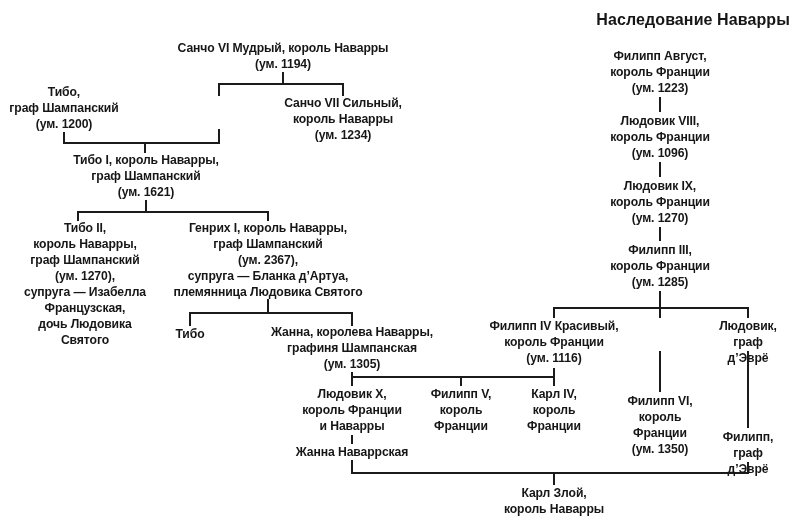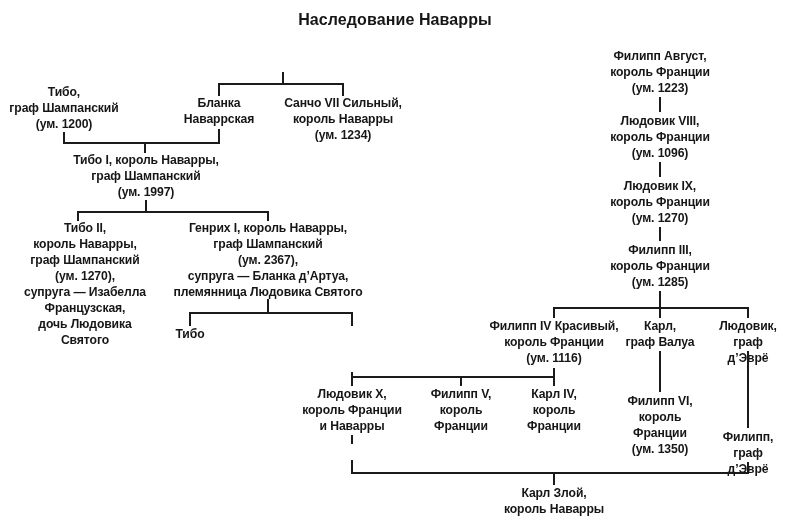--- a/index.html
+++ b/index.html
@@ -2,21 +2,21 @@
 <html><head>
 <meta charset="utf-8">
 <style>
   html,body{margin:0;padding:0;background:#ffffff;}
   #stage{
     position:relative;width:790px;height:525px;background:#ffffff;
     font-family:"Liberation Sans","DejaVu Sans",sans-serif;
     color:#161616;overflow:hidden;
   }
   #title{
-    position:absolute;left:0;top:10px;width:790px;text-align:center;
+    position:absolute;left:0;top:10px;width:790px;text-align:right;
     font-size:16px;font-weight:bold;line-height:19px;letter-spacing:0.1px;
   }
   .person{
     position:absolute;transform:translateX(-50%);
     white-space:pre-line;text-align:center;
     font-size:12.2px;font-weight:bold;line-height:16px;letter-spacing:-0.1px;
   }
   #connectors{position:absolute;left:0;top:0;}
   #connectors path{fill:none;stroke:#1b1b1b;stroke-width:2;}
 </style>
@@ -34,75 +34,77 @@
     <path d="M268,299 V313 M190,326 V313 H352 V326"></path>
     <path d="M352,372 V386 M554,368 V386 M352,377 H554 M461,377 V386"></path>
     <path d="M352,435 V444"></path>
     <path d="M352,460 V473 H748 V462 M554,473 V485"></path>
     <path d="M660,97 V112 M660,162 V177 M660,227 V241 M660,291 V308"></path>
     <path d="M554,318 V308 H748 V318 M660,308 V318"></path>
     <path d="M660,351 V392"></path>
     <path d="M748,351 V428"></path>
   </svg>
 
+  <div class="person" style="left:283px;top:40px">Санчо VI Мудрый, король Наварры
+(ум. 1194)</div>
   <div class="person" style="left:64px;top:84px">Тибо,
 граф Шампанский
 (ум. 1200)</div>
-  <div class="person" style="left:219px;top:95px">Бланка
-Наваррская</div>
   <div class="person" style="left:343px;top:95px">Санчо VII Сильный,
 король Наварры
 (ум. 1234)</div>
   <div class="person" style="left:146px;top:152px">Тибо I, король Наварры,
 граф Шампанский
-(ум. 1997)</div>
+(ум. 1621)</div>
   <div class="person" style="left:85px;top:220px">Тибо II,
 король Наварры,
 граф Шампанский
 (ум. 1270),
 супруга — Изабелла
 Французская,
 дочь Людовика
 Святого</div>
   <div class="person" style="left:268px;top:220px">Генрих I, король Наварры,
 граф Шампанский
 (ум. 2367),
 супруга — Бланка д’Артуа,
 племянница Людовика Святого</div>
   <div class="person" style="left:190px;top:326px">Тибо</div>
+  <div class="person" style="left:352px;top:324px">Жанна, королева Наварры,
+графиня Шампанская
+(ум. 1305)</div>
   <div class="person" style="left:660px;top:48px">Филипп Август,
 король Франции
 (ум. 1223)</div>
   <div class="person" style="left:660px;top:113px">Людовик VIII,
 король Франции
 (ум. 1096)</div>
   <div class="person" style="left:660px;top:178px">Людовик IX,
 король Франции
 (ум. 1270)</div>
   <div class="person" style="left:660px;top:242px">Филипп III,
 король Франции
 (ум. 1285)</div>
   <div class="person" style="left:554px;top:318px">Филипп IV Красивый,
 король Франции
 (ум. 1116)</div>
-  <div class="person" style="left:660px;top:318px">Карл,
-граф Валуа</div>
   <div class="person" style="left:748px;top:318px">Людовик,
 граф д’Эврё</div>
   <div class="person" style="left:352px;top:386px">Людовик X,
 король Франции
 и Наварры</div>
   <div class="person" style="left:461px;top:386px">Филипп V,
 король
 Франции</div>
   <div class="person" style="left:554px;top:386px">Карл IV,
 король
 Франции</div>
   <div class="person" style="left:660px;top:393px">Филипп VI,
 король
 Франции
 (ум. 1350)</div>
   <div class="person" style="left:748px;top:429px">Филипп,
 граф д’Эврё</div>
+  <div class="person" style="left:352px;top:444px">Жанна Наваррская</div>
   <div class="person" style="left:554px;top:485px">Карл Злой,
 король Наварры</div>
 
 </div>
 
 </body></html>

